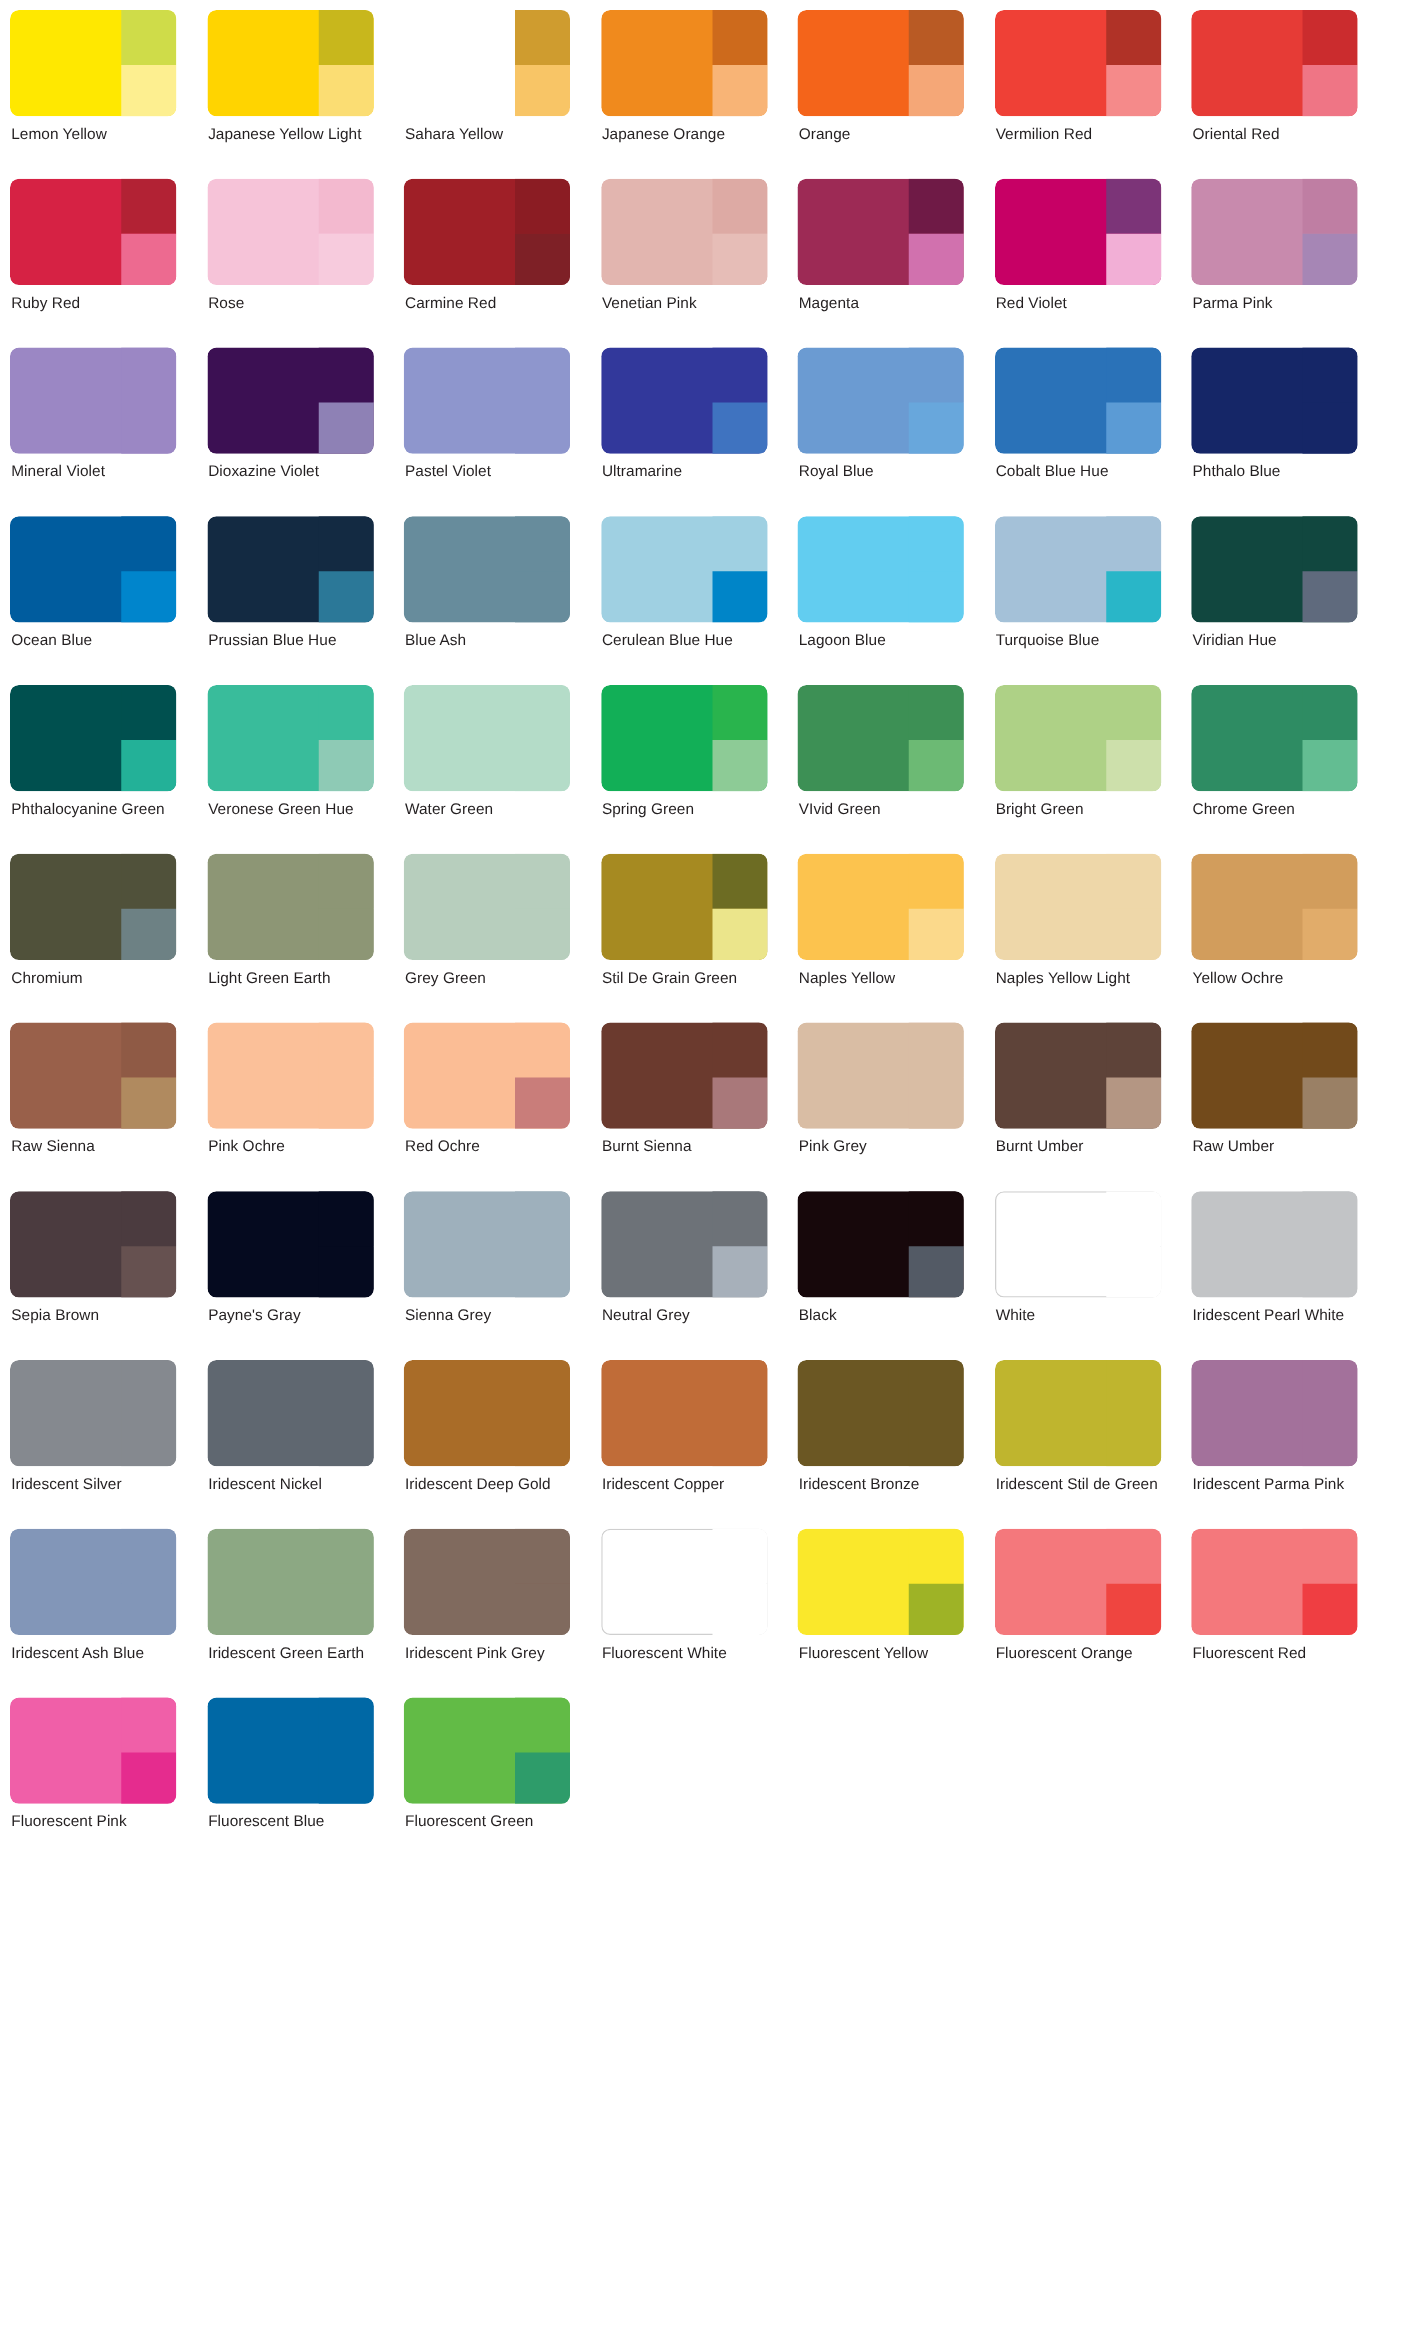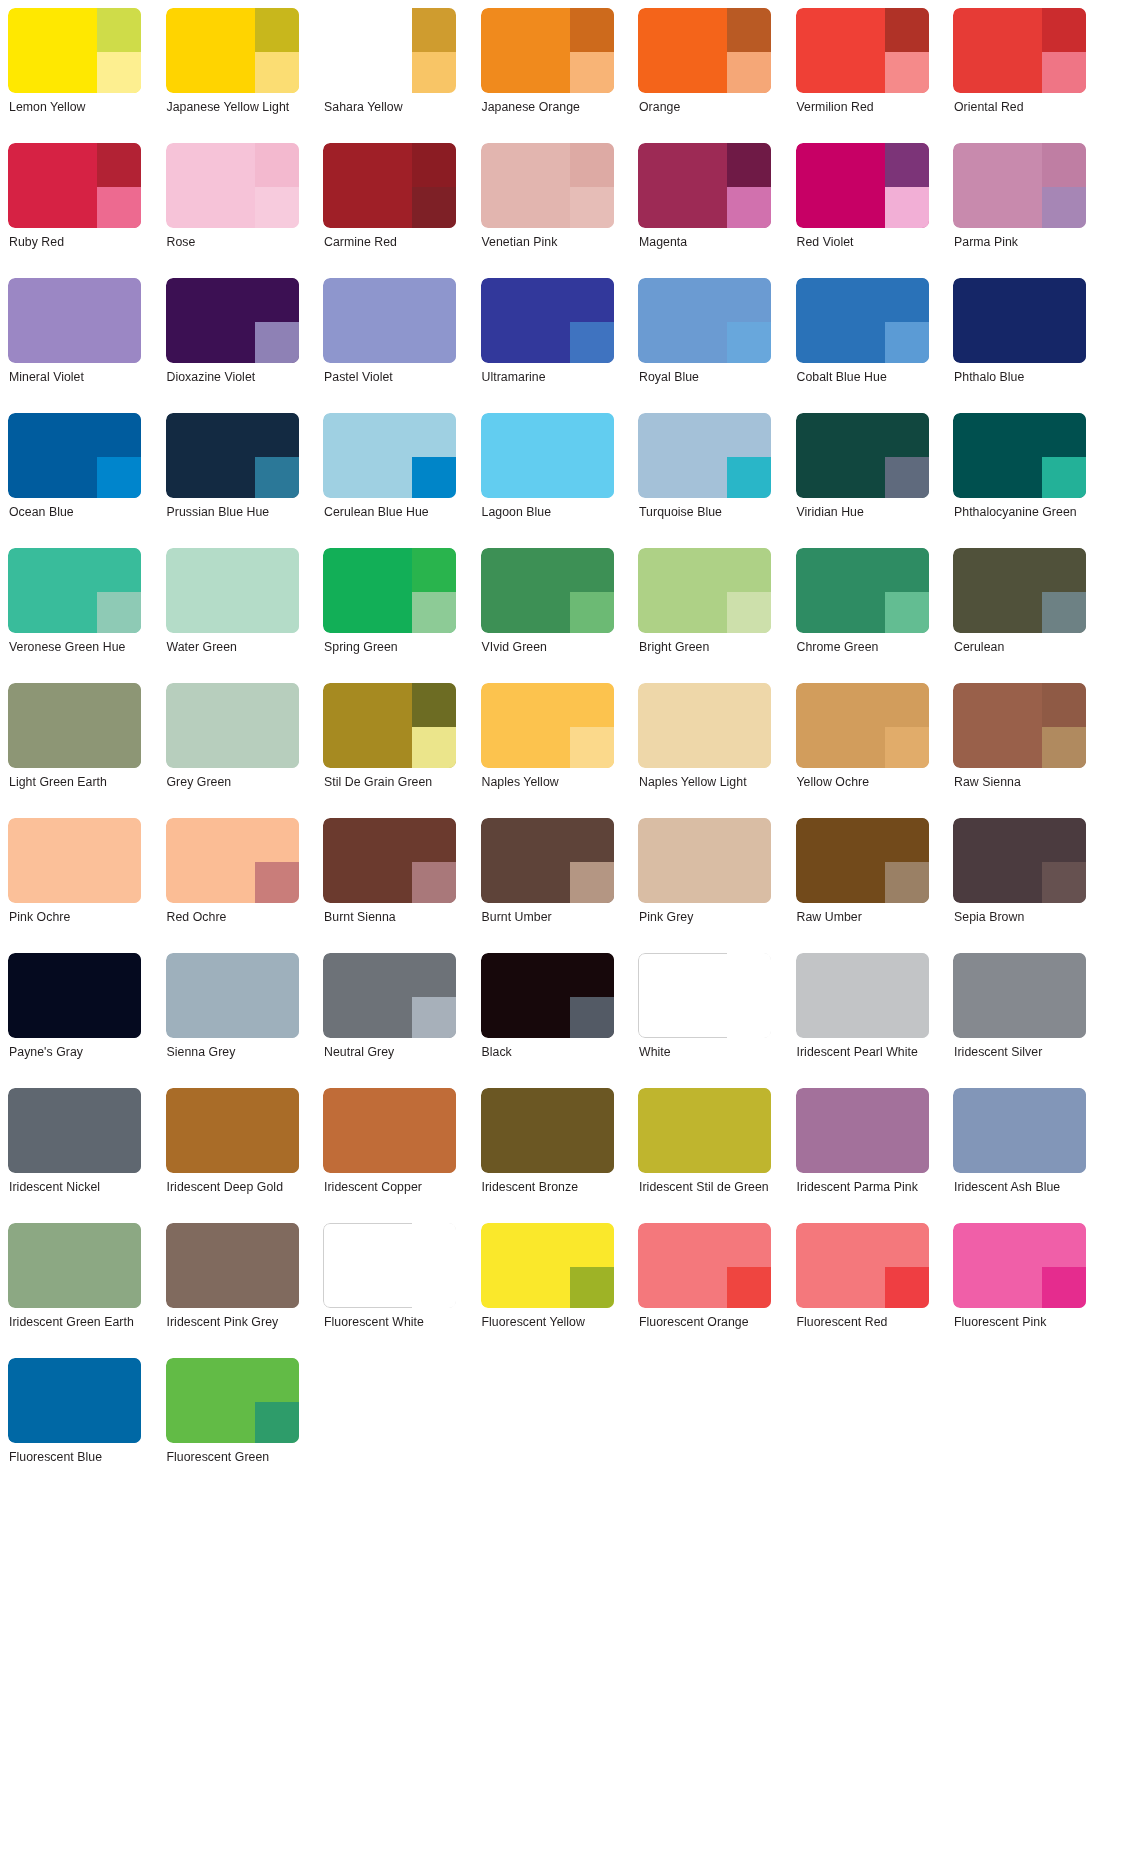--- a/index.html
+++ b/index.html
@@ -254,20 +254,28 @@
       <div class="cell">
         <div class="swatch">
           <div class="base" style="background: rgb(19, 42, 66);"></div>
           <div class="tr" style="background: rgb(19, 42, 66);"></div>
           <div class="br" style="background: rgb(43, 120, 152);"></div>
         </div>
         <div class="label">Prussian Blue Hue</div>
       </div>
       <div class="cell">
         <div class="swatch">
+          <div class="base" style="background: rgb(103, 140, 156);"></div>
+          <div class="tr" style="background: rgb(103, 140, 156);"></div>
+          <div class="br" style="background: rgb(103, 140, 156);"></div>
+        </div>
+        <div class="label">Blue Ash</div>
+      </div>
+      <div class="cell">
+        <div class="swatch">
           <div class="base" style="background: rgb(159, 208, 226);"></div>
           <div class="tr" style="background: rgb(159, 208, 226);"></div>
           <div class="br" style="background: rgb(0, 133, 200);"></div>
         </div>
         <div class="label">Cerulean Blue Hue</div>
       </div>
       <div class="cell">
         <div class="swatch">
           <div class="base" style="background: rgb(98, 205, 240);"></div>
           <div class="tr" style="background: rgb(98, 205, 240);"></div>
@@ -346,21 +354,21 @@
           <div class="br" style="background: rgb(99, 189, 146);"></div>
         </div>
         <div class="label">Chrome Green</div>
       </div>
       <div class="cell">
         <div class="swatch">
           <div class="base" style="background: rgb(80, 81, 58);"></div>
           <div class="tr" style="background: rgb(80, 81, 58);"></div>
           <div class="br" style="background: rgb(109, 129, 132);"></div>
         </div>
-        <div class="label">Cerulean</div>
+        <div class="label">Chromium</div>
       </div>
       <div class="cell">
         <div class="swatch">
           <div class="base" style="background: rgb(141, 150, 117);"></div>
           <div class="tr" style="background: rgb(141, 150, 117);"></div>
           <div class="br" style="background: rgb(141, 150, 117);"></div>
         </div>
         <div class="label">Light Green Earth</div>
       </div>
       <div class="cell">
@@ -430,33 +438,33 @@
       <div class="cell">
         <div class="swatch">
           <div class="base" style="background: rgb(107, 58, 46);"></div>
           <div class="tr" style="background: rgb(107, 58, 46);"></div>
           <div class="br" style="background: rgb(169, 120, 122);"></div>
         </div>
         <div class="label">Burnt Sienna</div>
       </div>
       <div class="cell">
         <div class="swatch">
+          <div class="base" style="background: rgb(217, 189, 164);"></div>
+          <div class="tr" style="background: rgb(217, 189, 164);"></div>
+          <div class="br" style="background: rgb(217, 189, 164);"></div>
+        </div>
+        <div class="label">Pink Grey</div>
+      </div>
+      <div class="cell">
+        <div class="swatch">
           <div class="base" style="background: rgb(94, 67, 57);"></div>
           <div class="tr" style="background: rgb(94, 67, 57);"></div>
           <div class="br" style="background: rgb(180, 150, 131);"></div>
         </div>
         <div class="label">Burnt Umber</div>
-      </div>
-      <div class="cell">
-        <div class="swatch">
-          <div class="base" style="background: rgb(217, 189, 164);"></div>
-          <div class="tr" style="background: rgb(217, 189, 164);"></div>
-          <div class="br" style="background: rgb(217, 189, 164);"></div>
-        </div>
-        <div class="label">Pink Grey</div>
       </div>
       <div class="cell">
         <div class="swatch">
           <div class="base" style="background: rgb(114, 74, 27);"></div>
           <div class="tr" style="background: rgb(114, 74, 27);"></div>
           <div class="br" style="background: rgb(154, 128, 101);"></div>
         </div>
         <div class="label">Raw Umber</div>
       </div>
       <div class="cell">

